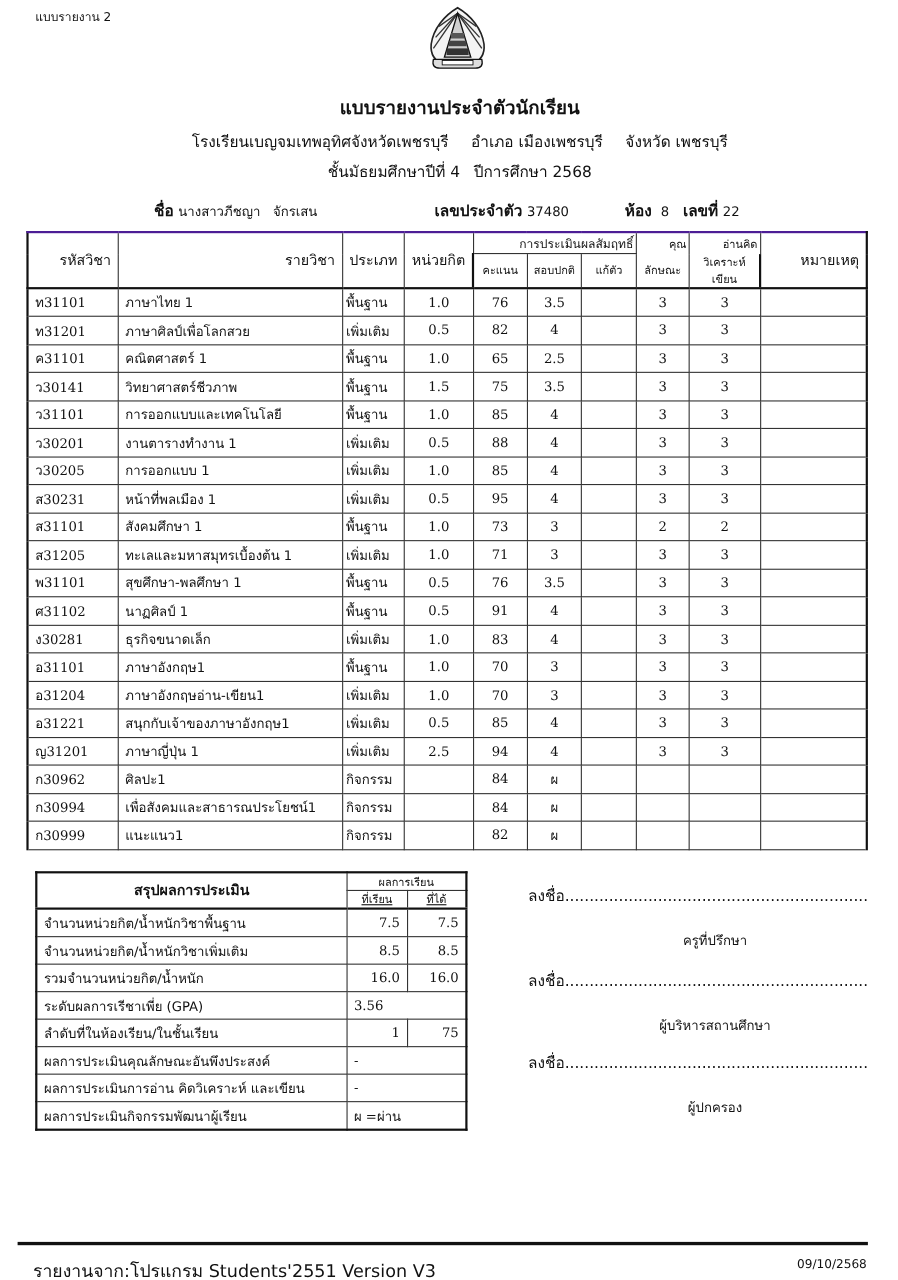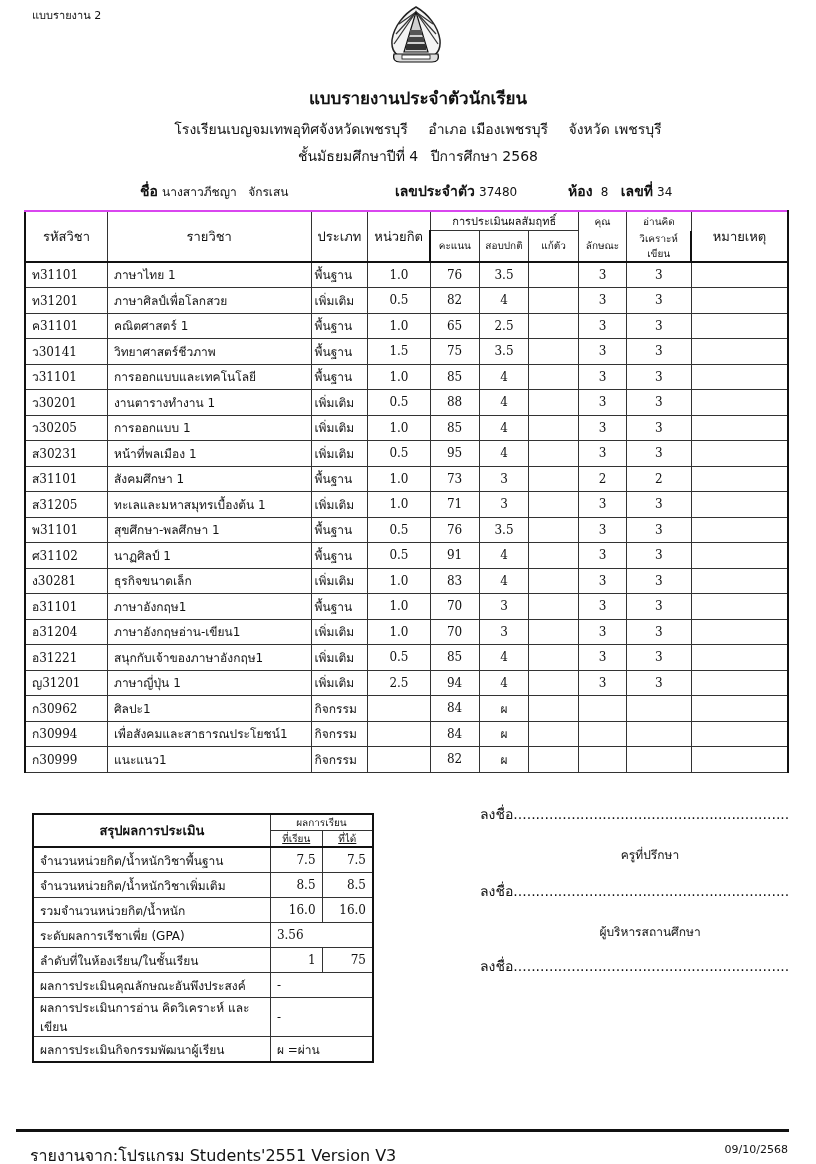--- a/index.html
+++ b/index.html
@@ -14,29 +14,29 @@
   .grade span { margin:0 4px; }
   .info { top:180px; font-size:13px; font-family:"DejaVu Sans", sans-serif; }
   .info .lbl { font-weight:bold; font-size:14px; }
   .info .val { font-size:12px; }
 
   table.main { position:absolute; left:24px; top:210px; width:765px; border-collapse:collapse; font-size:12px; }
   table.main th, table.main td { border:1px solid #333; padding:0 6px; height:24.5px; }
   table.main thead th { font-family:"DejaVu Sans", sans-serif; font-weight:normal; font-size:12px; }
   table.main thead th.big { font-size:13px;margin-top:39px; }
   table.main thead th.small { font-size:10px; height:14px; padding:0 2px; }
-  table.main thead tr:first-child th { border-top:2px solid #d946ef; }
+  table.main thead tr:first-child th { border-top:2px solid #4c1d95;text-align:right; }
   table.main thead tr:last-child th, table.main thead th.rs { border-bottom:2px solid #111; }
   table.main td.c { text-align:center; }
   table.main td.name, table.main td.type { font-family:"DejaVu Sans", sans-serif; font-size:12px; }
   table.main td.type { padding:0 3px; }
   table.main tr td:first-child, table.main tr th:first-child { border-left:2px solid #111; }
   table.main tr td:last-child, table.main tr th:last-child { border-right:2px solid #111; }
 
-  table.sum { position:absolute; left:32px; top:813px; width:342px; border-collapse:collapse; font-size:12px; border:2px solid #111; }
+  table.sum { position:absolute; left:32px; top:792px; width:393px; border-collapse:collapse; font-size:12px; border:2px solid #111; }
   table.sum th, table.sum td { border:1px solid #333; padding:0 6px; height:24px; }
   table.sum th { font-family:"DejaVu Sans", sans-serif; font-weight:normal; font-size:11px; }
   table.sum th.head { font-size:13px; font-weight:bold; }
   table.sum th.tiny { height:15px; font-size:10px; }
   table.sum th.tiny.u { text-decoration:underline; }
   table.sum td.lbl { font-family:"DejaVu Sans", sans-serif; font-size:12px; }
   table.sum td.r { text-align:right; }
   table.sum td.c { text-align:left; }
   table.sum thead tr:last-child th, table.sum thead th.rs { border-bottom:2px solid #111; }
 
@@ -90,21 +90,21 @@
   <span class="val" style="white-space:pre;">นางสาวภีชญา   จักรเสน</span>
 </div>
 <div class="abs info" style="left:395px;">
   <span class="lbl">เลขประจำตัว</span>
   <span class="val">37480</span>
 </div>
 <div class="abs info" style="left:568px;">
   <span class="lbl">ห้อง</span>
   &nbsp;<span class="val">8</span>&nbsp;&nbsp;
   <span class="lbl">เลขที่</span>
-  <span class="val">34</span>
+  <span class="val">22</span>
 </div>
 
 <table class="main">
   <colgroup>
     <col style="width:84px">
       <col style="width:210px">
       <col style="width:54px">
       <col style="width:51px">
     <col style="width:50px">
       <col style="width:51px">
@@ -435,17 +435,18 @@
 <div class="abs sig" style="top:803px;">
   <div class="line">ลงชื่อ.......................................................................</div>
   <div class="role">ครูที่ปรึกษา</div>
 </div>
 <div class="abs sig" style="top:880px;">
   <div class="line">ลงชื่อ.......................................................................</div>
   <div class="role">ผู้บริหารสถานศึกษา</div>
 </div>
 <div class="abs sig" style="top:955px;">
   <div class="line">ลงชื่อ.......................................................................</div>
+  <div class="role">ผู้ปกครอง</div>
 </div>
 
 <div class="abs footer-rule"></div>
 <div class="abs footer-left">รายงานจาก:โปรแกรม Students'2551 Version V3</div>
 <div class="abs footer-right">09/10/2568</div>
 
 </body></html>

